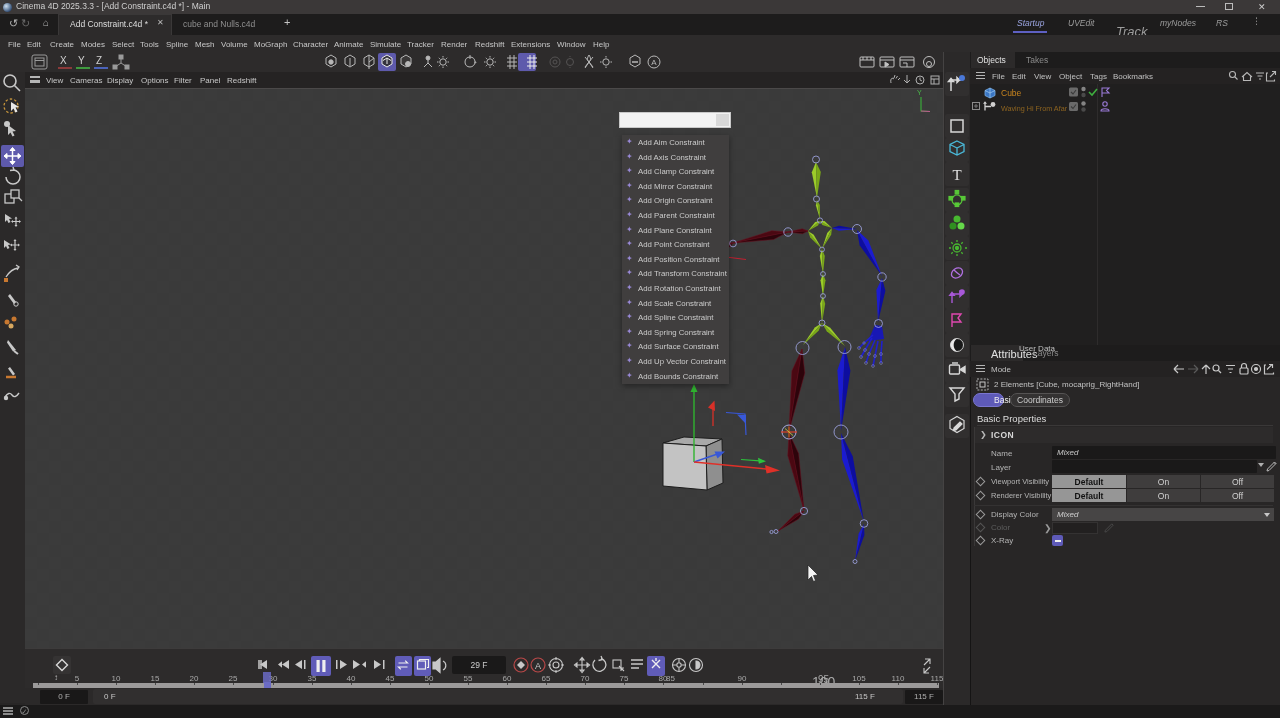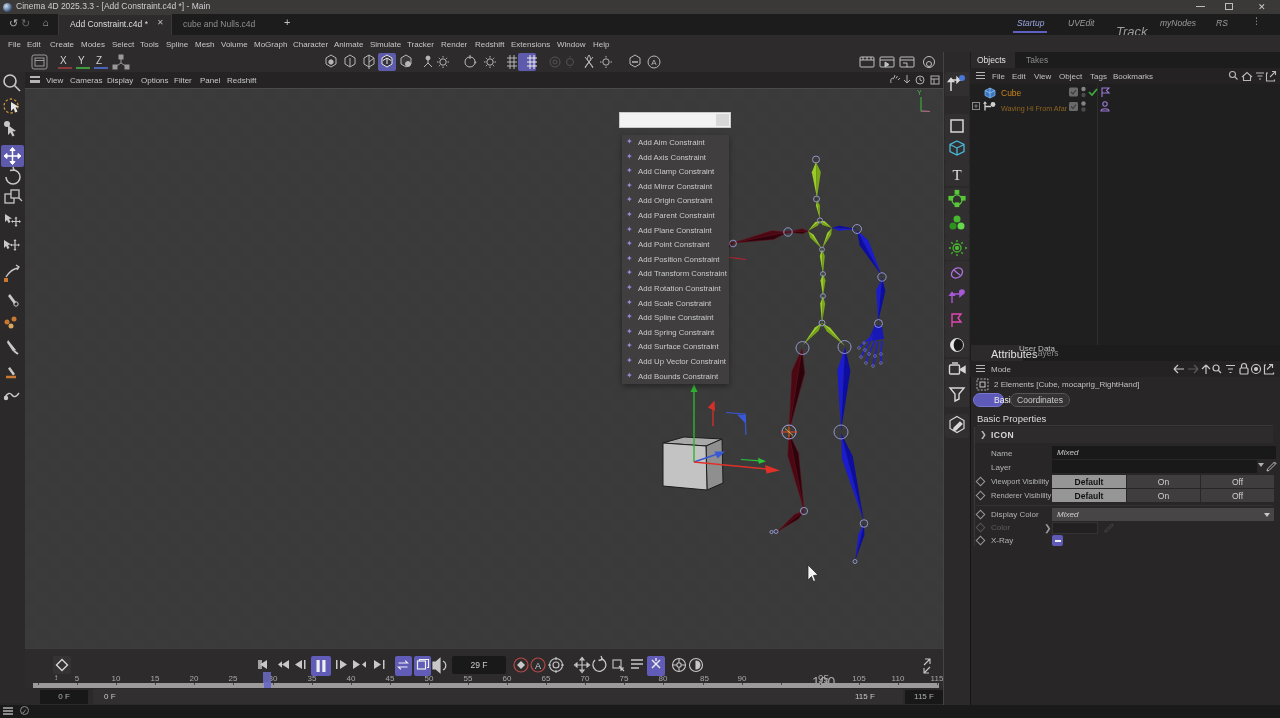--- a/index.html
+++ b/index.html
@@ -513,21 +513,21 @@
       <span style="position:absolute;left:279px;top:2px;width:16px;text-align:center;font-size:8px;color:#a8a8a8;">35</span>
       <span style="position:absolute;left:318px;top:2px;width:16px;text-align:center;font-size:8px;color:#a8a8a8;">40</span>
       <span style="position:absolute;left:357px;top:2px;width:16px;text-align:center;font-size:8px;color:#a8a8a8;">45</span>
       <span style="position:absolute;left:396px;top:2px;width:16px;text-align:center;font-size:8px;color:#a8a8a8;">50</span>
       <span style="position:absolute;left:435px;top:2px;width:16px;text-align:center;font-size:8px;color:#a8a8a8;">55</span>
       <span style="position:absolute;left:474px;top:2px;width:16px;text-align:center;font-size:8px;color:#a8a8a8;">60</span>
       <span style="position:absolute;left:513px;top:2px;width:16px;text-align:center;font-size:8px;color:#a8a8a8;">65</span>
       <span style="position:absolute;left:552px;top:2px;width:16px;text-align:center;font-size:8px;color:#a8a8a8;">70</span>
       <span style="position:absolute;left:591px;top:2px;width:16px;text-align:center;font-size:8px;color:#a8a8a8;">75</span>
       <span style="position:absolute;left:630px;top:2px;width:16px;text-align:center;font-size:8px;color:#a8a8a8;">80</span>
-      <span style="position:absolute;left:668px;top:2px;width:16px;text-align:right;font-size:8px;color:#a8a8a8;">85</span>
+      <span style="position:absolute;left:634px;top:2px;width:16px;text-align:right;font-size:8px;color:#a8a8a8;">85</span>
       <span style="position:absolute;left:709px;top:2px;width:16px;text-align:center;font-size:8px;color:#a8a8a8;">90</span>
       <span style="position:absolute;left:748px;top:2px;width:16px;text-align:left;font-size:10px;color:#a8a8a8;margin-left:45px;">95</span>
       <span style="position:absolute;left:787px;top:2px;width:16px;text-align:center;font-size:14px;color:#a8a8a8;">100</span>
       <span style="position:absolute;left:826px;top:2px;width:16px;text-align:center;font-size:8px;color:#a8a8a8;">105</span>
       <span style="position:absolute;left:865px;top:2px;width:16px;text-align:center;font-size:8px;color:#a8a8a8;">110</span>
       <span style="position:absolute;left:904px;top:2px;width:16px;text-align:center;font-size:8px;color:#a8a8a8;">115</span>
       <span style="position:absolute;left:29px;top:1px;font-size:8px;color:#b8b8b8;">↕</span>
       <div style="position:absolute;left:238px;top:0px;width:8px;height:13px;background:#6b6bc4;opacity:0.85;"></div>
       <div style="position:absolute;left:8px;top:11px;width:906px;height:4.5px;background:#9c9a9a;">
         <i style="position:absolute;left:5px;top:0;width:1px;height:2px;background:#4a4a4a;"></i>

